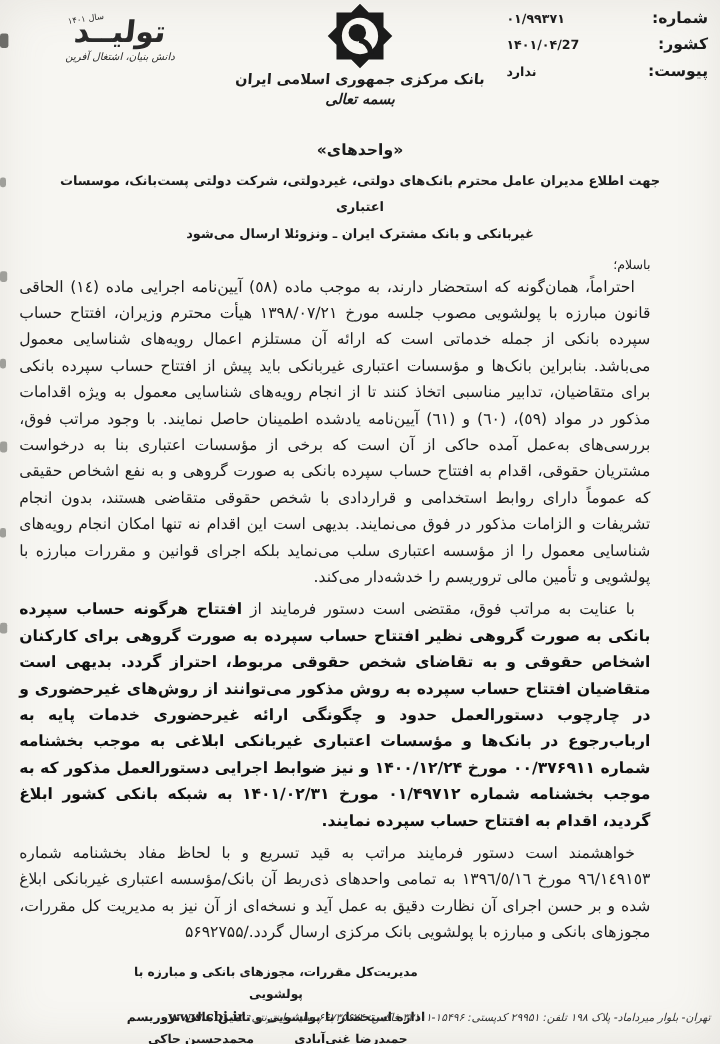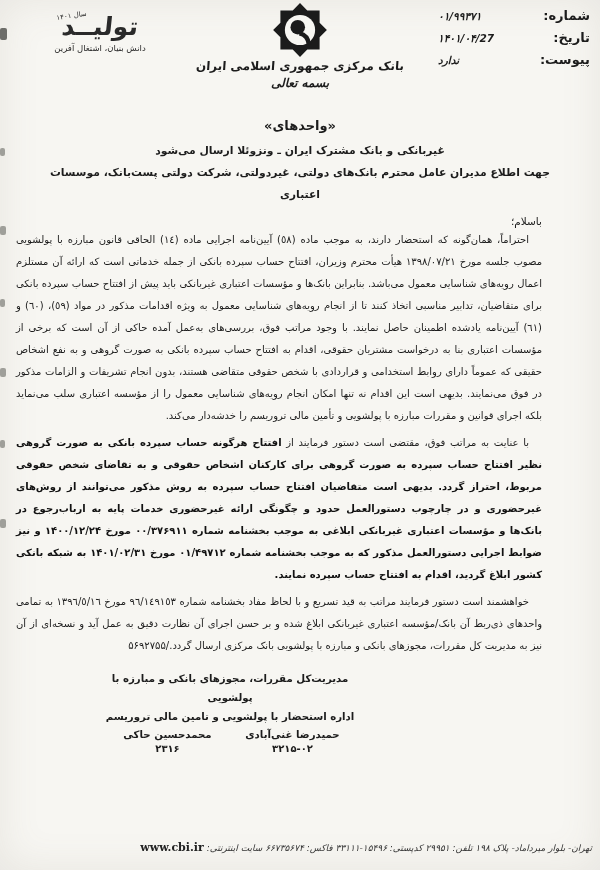--- a/index.html
+++ b/index.html
@@ -12,35 +12,35 @@
     font-family:"DejaVu Sans",sans-serif;
     color:#1c1c1c;
     direction:rtl;
     box-shadow:inset 0 0 40px rgba(120,115,100,.12);
   }
   
   .letterhead{position:relative;height:116px;}
   .slogan-stamp{position:absolute;left:30px;top:6px;width:140px;text-align:center;color:#2a2a2a;}
   .slogan-year{font-size:7px;text-align:left;margin-left:26px;transform:rotate(-8deg);}
   .slogan-main{font-size:25px;font-weight:bold;line-height:1.05;transform:skewX(-6deg);}
-  .slogan-sub{font-size:8.5px;margin-top:3px;}
+  .slogan-sub{font-size:8.5px;margin-top:3px;font-style:italic;}
   .emblem-block{position:absolute;left:50%;top:2px;transform:translateX(-50%);width:230px;text-align:center;}
   .emblem-svg{display:block;margin:0 auto;}
   .bank-name{font-size:12px;font-weight:bold;margin-top:1px;transform:skewX(-4deg);letter-spacing:.2px;}
   .besmellah{font-size:12px;font-weight:bold;font-style:italic;margin-top:3px;}
   .meta{position:absolute;right:10px;top:8px;width:196px;}
   .meta-row{display:flex;justify-content:space-between;align-items:baseline;margin-bottom:7px;}
   .meta-label{font-size:13px;font-weight:bold;}
-  .meta-value{font-size:10.5px;font-weight:bold;margin-left:44px;font-style:italic;}
+  .meta-value{font-size:10.5px;font-weight:bold;margin-left:28px;}
   
   .doc-title{text-align:center;font-size:13px;font-weight:bold;margin-top:2px;}
   .addressee{margin:7px 40px 0 40px;text-align:center;font-weight:bold;font-size:10.8px;line-height:22px;}
   .salutation{margin:9px 58px 0 0;font-size:10.5px;font-weight:normal;}
   
-  .body-text{padding:2px 58px 0 16px;text-align:justify;font-size:10px;line-height:22px;}
+  .body-text{padding:2px 58px 0 16px;text-align:justify;font-size:13px;line-height:22px;}
   .body-text p{margin:0 0 5px 0;text-indent:13px;}
   .bold-seg{font-weight:bold;color:#111;}
   
   .signature{width:250px;margin:12px 245px 0 0;text-align:center;}
   .sig-dept{font-size:10.2px;font-weight:bold;line-height:19px;}
   .sig-names{display:flex;margin-top:3px;}
   .sig-person{flex:1;}
   .sig-name{font-size:10.2px;font-weight:bold;}
   .sig-code{font-size:10px;font-weight:bold;margin-top:3px;}
   
@@ -88,35 +88,35 @@
       <div class="bank-name">بانک مرکزی جمهوری اسلامی ایران</div>
       <div class="besmellah">بسمه تعالی</div>
     </div>
 
     <div class="meta">
       <div class="meta-row">
         <span class="meta-label">شماره:</span>
         <span class="meta-value">۰۱/۹۹۳۷۱</span>
       </div>
       <div class="meta-row">
-        <span class="meta-label">تاریخ:</span>
+        <span class="meta-label">کشور:</span>
         <span class="meta-value">۱۴۰۱/۰۴/27</span>
       </div>
       <div class="meta-row">
         <span class="meta-label">پیوست:</span>
         <span class="meta-value">ندارد</span>
       </div>
     </div>
   </header>
 
   <div class="doc-title">«واحدهای»</div>
 
   <div class="addressee">
+    <div>جهت اطلاع مدیران عامل محترم بانک‌های دولتی، غیردولتی، شرکت دولتی پست‌بانک، موسسات اعتباری</div>
     <div>غیربانکی و بانک مشترک ایران ـ ونزوئلا ارسال می‌شود</div>
-    <div>جهت اطلاع مدیران عامل محترم بانک‌های دولتی، غیردولتی، شرکت دولتی پست‌بانک، موسسات اعتباری</div>
   </div>
 
   <div class="salutation">باسلام؛</div>
 
   <div class="body-text">
     <p>احتراماً، همان‌گونه که استحضار دارند، به موجب ماده (٥٨) آیین‌نامه اجرایی ماده (١٤) الحاقی قانون مبارزه با پولشویی مصوب جلسه مورخ ۱۳۹۸/۰۷/۲۱ هیأت محترم وزیران، افتتاح حساب سپرده بانکی از جمله خدماتی است که ارائه آن مستلزم اعمال رویه‌های شناسایی معمول می‌باشد. بنابراین بانک‌ها و مؤسسات اعتباری غیربانکی باید پیش از افتتاح حساب سپرده بانکی برای متقاضیان، تدابیر مناسبی اتخاذ کنند تا از انجام رویه‌های شناسایی معمول به ویژه اقدامات مذکور در مواد (٥٩)، (٦٠) و (٦١) آیین‌نامه یادشده اطمینان حاصل نمایند. با وجود مراتب فوق، بررسی‌های به‌عمل آمده حاکی از آن است که برخی از مؤسسات اعتباری بنا به درخواست مشتریان حقوقی، اقدام به افتتاح حساب سپرده بانکی به صورت گروهی و به نفع اشخاص حقیقی که عموماً دارای روابط استخدامی و قراردادی با شخص حقوقی متقاضی هستند، بدون انجام تشریفات و الزامات مذکور در فوق می‌نمایند. بدیهی است این اقدام نه تنها امکان انجام رویه‌های شناسایی معمول را از مؤسسه اعتباری سلب می‌نماید بلکه اجرای قوانین و مقررات مبارزه با پولشویی و تأمین مالی تروریسم را خدشه‌دار می‌کند.</p>
     <p><span>با عنایت به مراتب فوق، مقتضی است دستور فرمایند از </span><span class="bold-seg">افتتاح هرگونه حساب سپرده بانکی به صورت گروهی نظیر افتتاح حساب سپرده به صورت گروهی برای کارکنان اشخاص حقوقی و به تقاضای شخص حقوقی مربوط، احتراز گردد. بدیهی است متقاضیان افتتاح حساب سپرده به روش مذکور می‌توانند از روش‌های غیرحضوری و در چارچوب دستورالعمل حدود و چگونگی ارائه غیرحضوری خدمات پایه به ارباب‌رجوع در بانک‌ها و مؤسسات اعتباری غیربانکی ابلاغی به موجب بخشنامه شماره ۰۰/۳۷۶۹۱۱ مورخ ۱۴۰۰/۱۲/۲۴ و نیز ضوابط اجرایی دستورالعمل مذکور که به موجب بخشنامه شماره ۰۱/۴۹۷۱۲ مورخ ۱۴۰۱/۰۲/۳۱ به شبکه بانکی کشور ابلاغ گردید، اقدام به افتتاح حساب سپرده نمایند.</span></p>
     <p>خواهشمند است دستور فرمایند مراتب به قید تسریع و با لحاظ مفاد بخشنامه شماره ٩٦/١٤٩١٥٣ مورخ ١٣٩٦/٥/١٦ به تمامی واحدهای ذی‌ربط آن بانک/مؤسسه اعتباری غیربانکی ابلاغ شده و بر حسن اجرای آن نظارت دقیق به عمل آید و نسخه‌ای از آن نیز به مدیریت کل مقررات، مجوزهای بانکی و مبارزه با پولشویی بانک مرکزی ارسال گردد./۵۶۹۲۷۵۵</p>
   </div>
 

